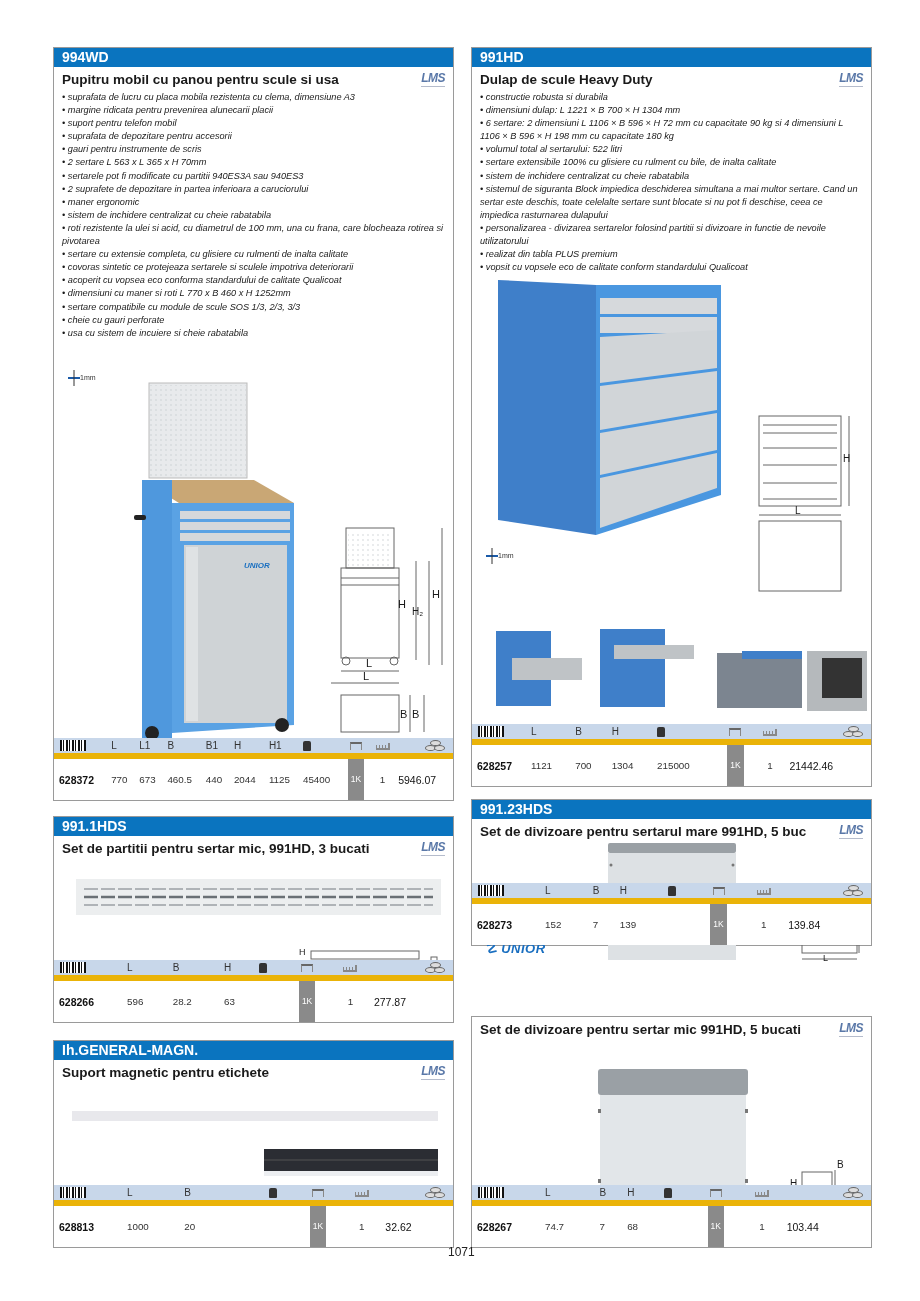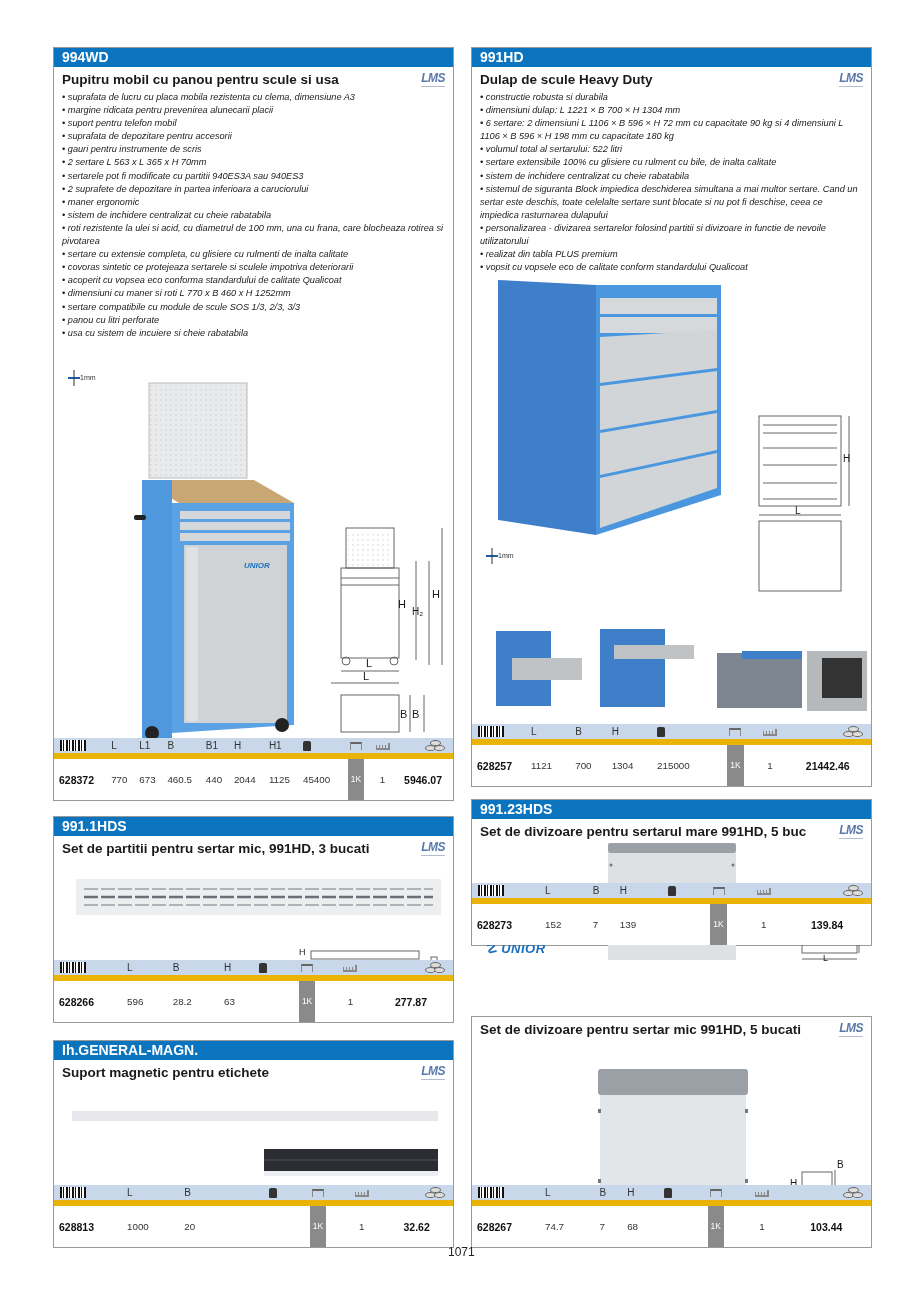--- a/index.html
+++ b/index.html
@@ -14,21 +14,21 @@
 .unior{position:absolute;font-weight:bold;font-style:italic;color:#1a6fc0;font-size:13px;letter-spacing:0.5px}
 .unior .u-icon{display:inline-block;font-style:normal;margin-right:3px}
 .badges{position:absolute;font-style:italic;font-weight:bold;font-size:10px;color:#1a6fc0}
 .badges span{display:inline-block;margin-left:6px;text-shadow:0 0 1px #1a6fc0;-webkit-text-stroke:0.3px #0d3d7a}
 table.spec{position:absolute;left:0;right:0;bottom:0;border-collapse:collapse;width:100%;font-size:10px}
 table.spec thead tr{background:#c8d7ea;height:18px}
 table.spec tbody tr{background:#fff;height:17px;border-top:6px solid #eab308}
 table.spec th{font-weight:normal;color:#333;text-align:left;font-size:10px;padding:0 3px}
 table.spec td{color:#333;font-size:9.8px;padding:0 3px;white-space:nowrap}
 table.spec td.code{font-weight:bold;color:#111;font-size:10.5px;padding-left:5px}
-table.spec td.price{font-weight:bold;color:#111;font-size:10.5px;text-align:center;padding-right:5px}
+table.spec td.price{font-weight:normal;color:#111;font-size:10.5px;text-align:left;padding-right:5px}
 .barcode{display:inline-block;width:26px;height:11px;background:repeating-linear-gradient(90deg,#111 0 2px,#fff 2px 3px,#111 3px 4px,#fff 4px 6px);vertical-align:middle}
 .weight-icon{display:inline-block;width:8px;height:10px;background:#333;border-radius:2px 2px 1px 1px;vertical-align:middle}
 .pkg-icon{display:inline-block;width:12px;height:8px;border-top:2px solid #666;border-left:1px solid #888;border-right:1px solid #888;vertical-align:middle}
 .ruler-icon{display:inline-block;width:14px;height:7px;border-bottom:2px solid #888;border-right:2px solid #888;background:repeating-linear-gradient(90deg,#888 0 1px,transparent 1px 3px);background-size:100% 3px;background-repeat:no-repeat;background-position:bottom;vertical-align:middle}
 .coins-icon{display:inline-block;position:relative;width:22px;height:12px;vertical-align:middle}
 .coins-icon i{position:absolute;width:11px;height:6px;border-radius:50%;background:#ddd;border:1px solid #666}
 .pack-badge{display:inline-block;background:#8a8a8a;color:#fff;font-size:8.5px;padding:15px 3px;line-height:11px}
 .th-right{text-align:right!important;padding-right:6px!important}
 .img{position:absolute}
 .drawing-line{stroke:#666;fill:none;stroke-width:1}
@@ -54,21 +54,21 @@
     <li>sertarele pot fi modificate cu partitii 940ES3A sau 940ES3</li>
     <li>2 suprafete de depozitare in partea inferioara a caruciorului</li>
     <li>maner ergonomic</li>
     <li>sistem de inchidere centralizat cu cheie rabatabila</li>
     <li>roti rezistente la ulei si acid, cu diametrul de 100 mm, una cu frana, care blocheaza rotirea si pivotarea</li>
     <li>sertare cu extensie completa, cu glisiere cu rulmenti de inalta calitate</li>
     <li>covoras sintetic ce protejeaza sertarele si sculele impotriva deteriorarii</li>
     <li>acoperit cu vopsea eco conforma standardului de calitate Qualicoat</li>
     <li>dimensiuni cu maner si roti L 770 x B 460 x H 1252mm</li>
     <li>sertare compatibile cu module de scule SOS 1/3, 2/3, 3/3</li>
-    <li>panou cu litri perforate</li>
+    <li>cheie cu gauri perforate</li>
     <li>usa cu sistem de incuiere si cheie rabatabila</li>
   </ul>
 
   <div class="img" style="left:12px;top:322px;width:40px;height:18px;">
     <svg width="40" height="18">
         <line x1="2" y1="8" x2="14" y2="8" stroke="#1a5aa8" stroke-width="2"></line>
         <line x1="8" y1="0" x2="8" y2="16" stroke="#333"></line>
       </svg>
     <span class="thick" style="left:14px;top:4px;">1mm</span>
   </div>

